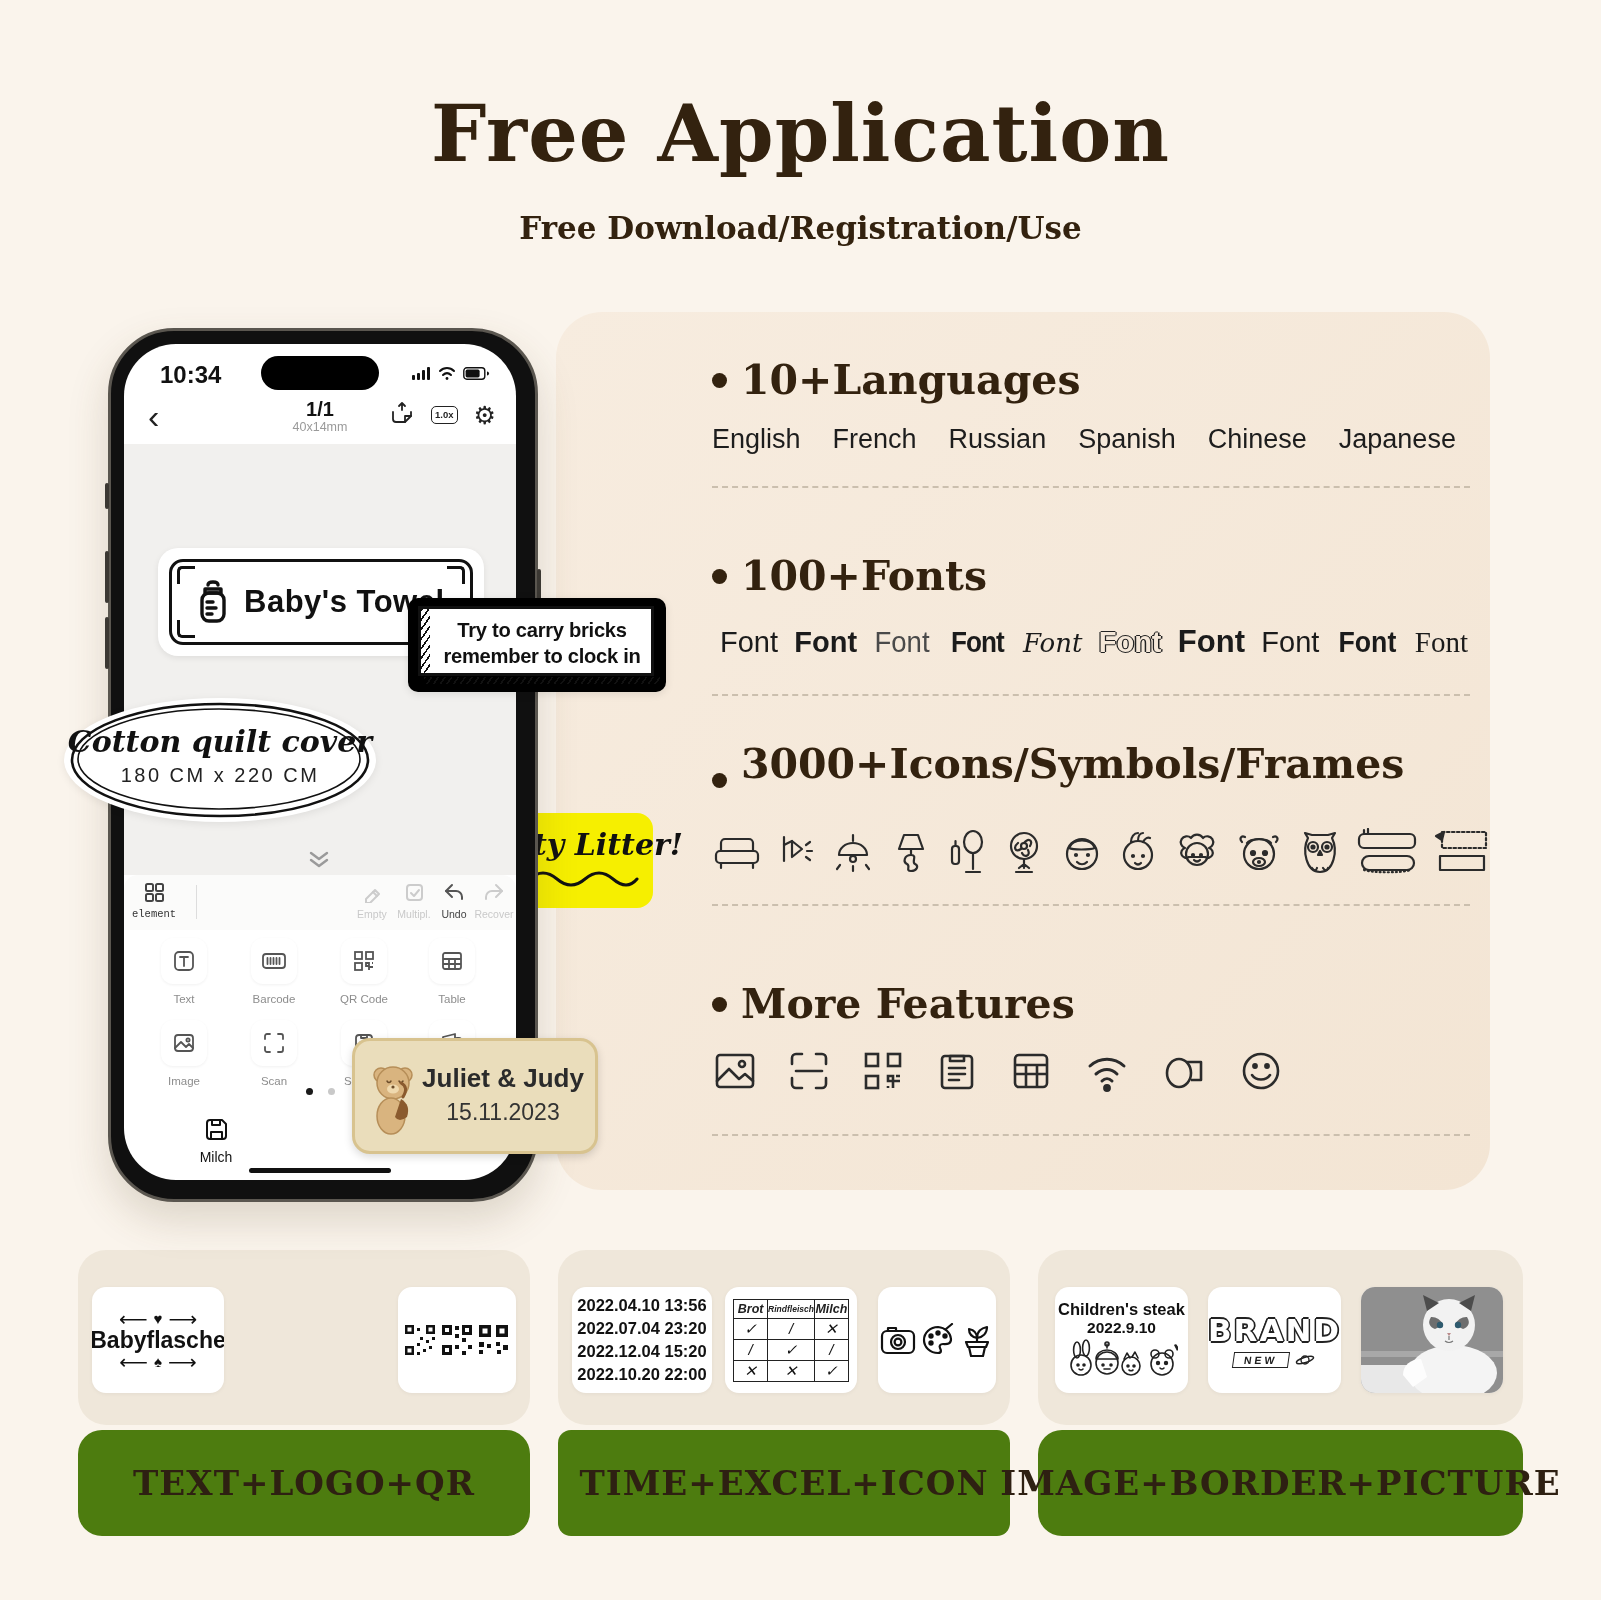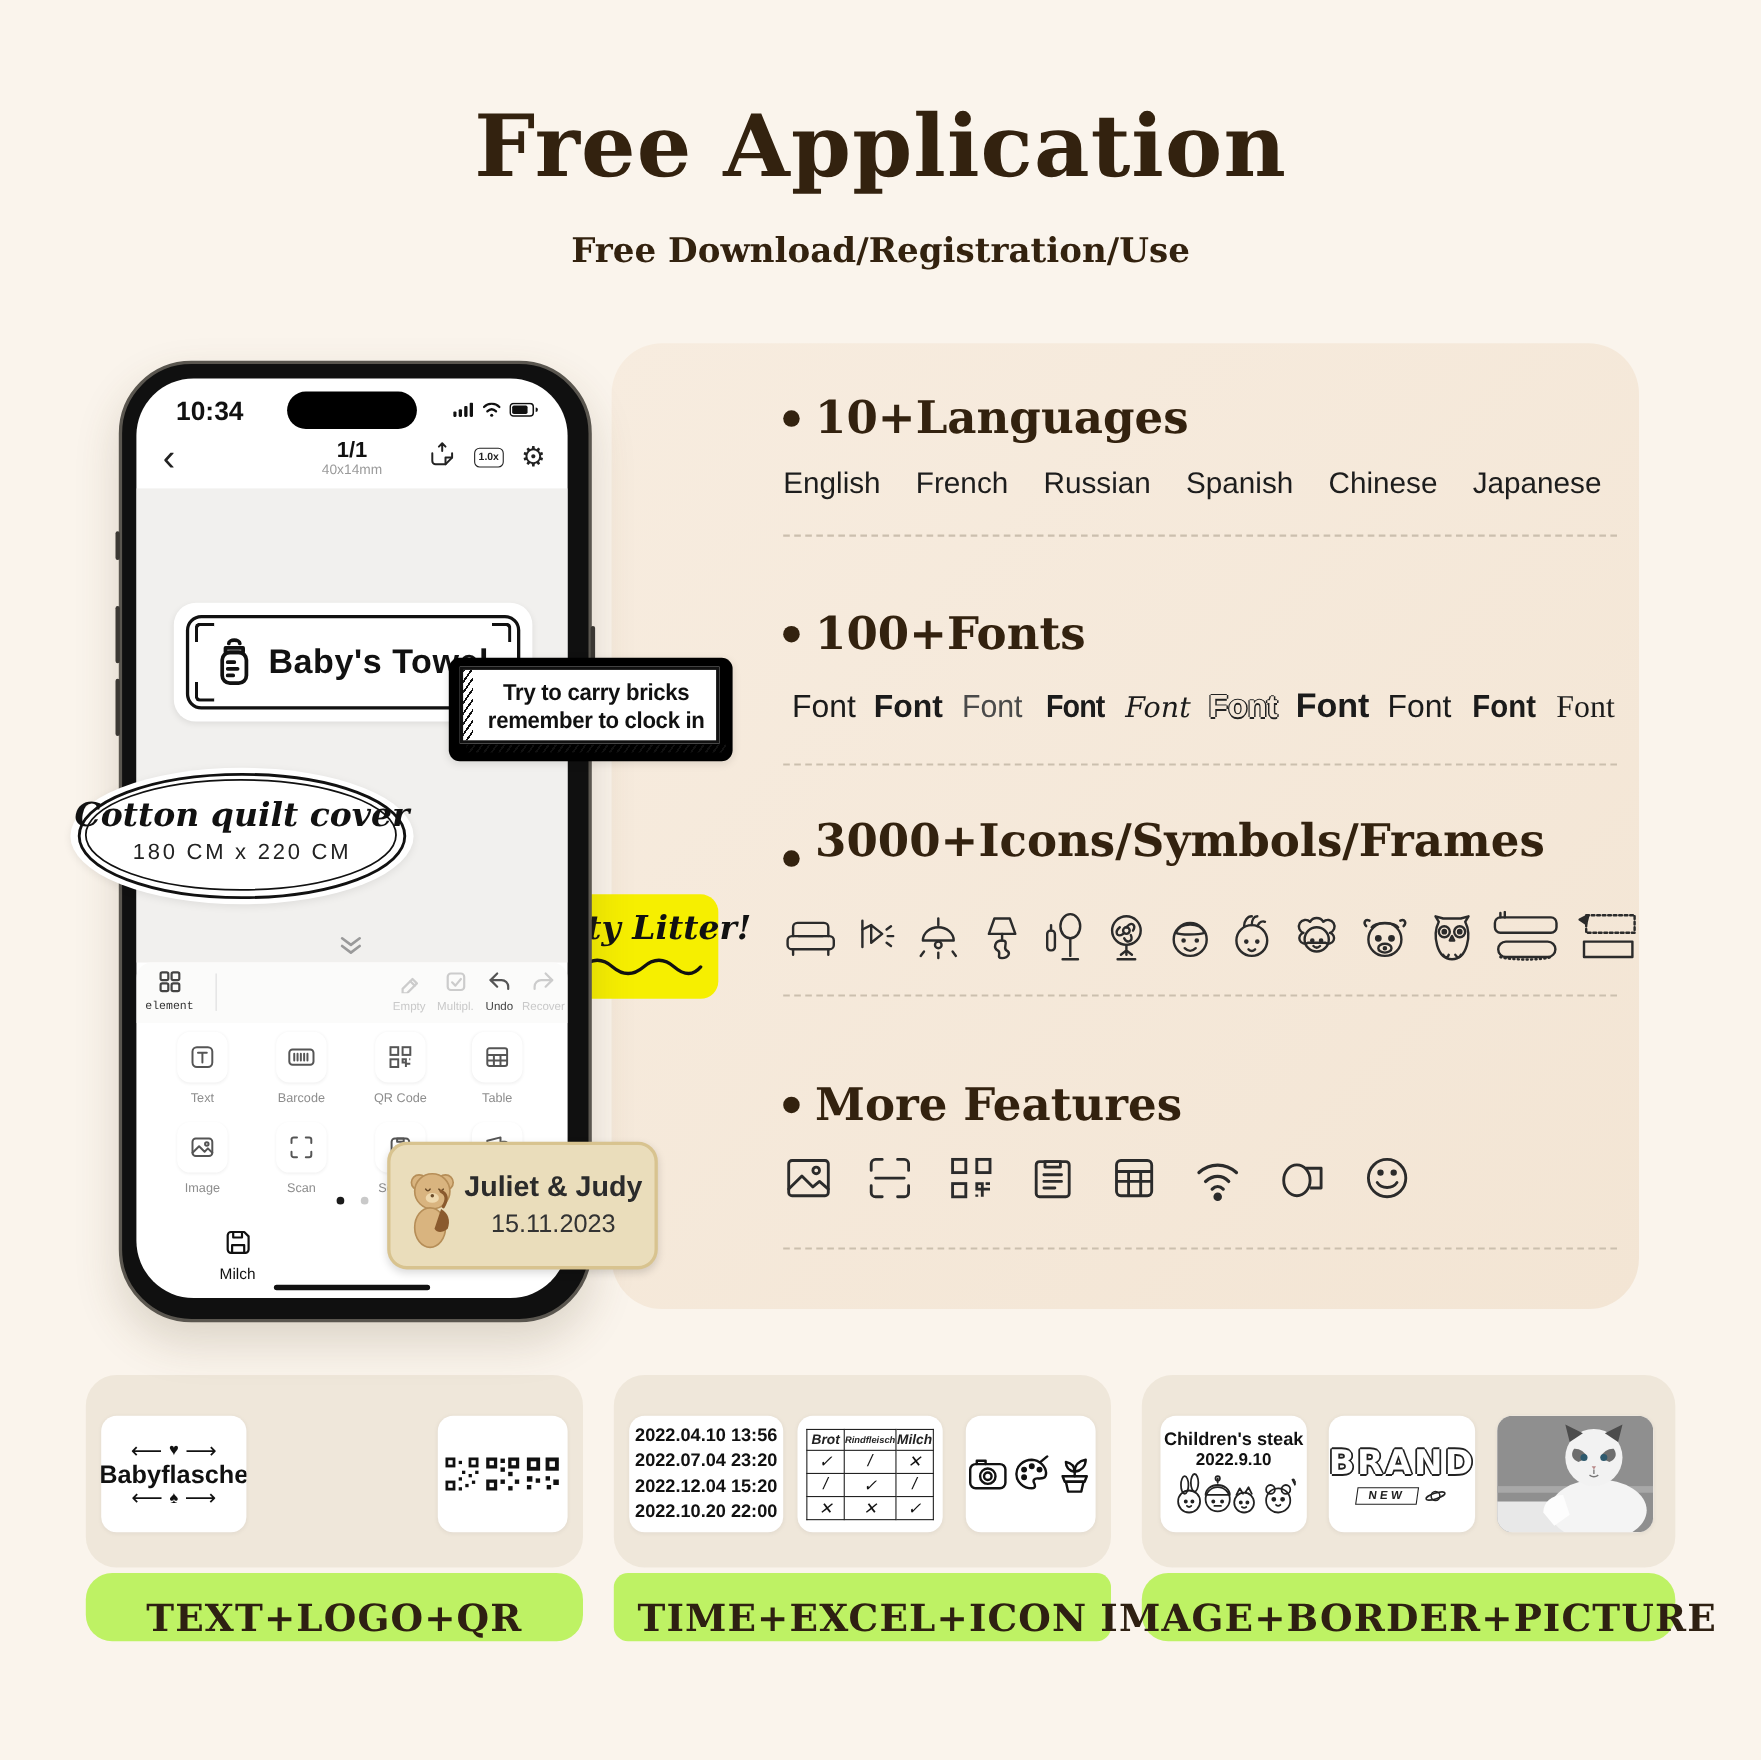--- a/index.html
+++ b/index.html
@@ -105,21 +105,21 @@
       font-weight:bold;font-size:30px;color:#111;white-space:nowrap;}
 
   .juliet{left:352px;top:1038px;width:240px;height:110px;background:#EADDBB;border:3px solid #D8C38F;
           border-radius:18px;box-shadow:0 3px 8px rgba(0,0,0,.15);z-index:25;}
   .juliet-name{position:absolute;left:62px;right:6px;top:22px;text-align:center;font-size:26px;
       font-weight:bold;color:#2b2b2b;}
   .juliet-date{position:absolute;left:62px;right:6px;top:58px;text-align:center;font-size:23px;color:#333;}
 
   
   .group{top:1250px;height:175px;background:#EFE7DA;border-radius:28px;}
-  .gbar{top:1430px;height:62px;background:#bef264;border-radius:24px;display:flex;align-items:flex-end;
+  .gbar{top:1430px;height:106px;background:#4d7c0f;border-radius:24px;display:flex;align-items:center;
         justify-content:center;}
   .gbar .t{font-family:"DejaVu Serif",serif;font-weight:bold;font-size:34px;color:#2E2012;letter-spacing:1px;}
   .wcard{position:absolute;top:1287px;height:106px;background:#fff;border-radius:14px;
          box-shadow:0 1px 4px rgba(0,0,0,.05);display:flex;flex-direction:column;
          align-items:center;justify-content:center;overflow:hidden;}
   .orn{display:flex;align-items:center;gap:6px;font-size:15px;color:#111;line-height:14px;}
   .orn .arrow{font-size:20px;line-height:14px;}
   .babyname{font-size:23px;font-weight:bold;color:#111;margin:1px 0;}
   .milchname{font-size:16px;color:#222;margin-top:4px;}
   .dates{font-size:16.5px;font-weight:bold;color:#111;line-height:23px;white-space:nowrap;}

